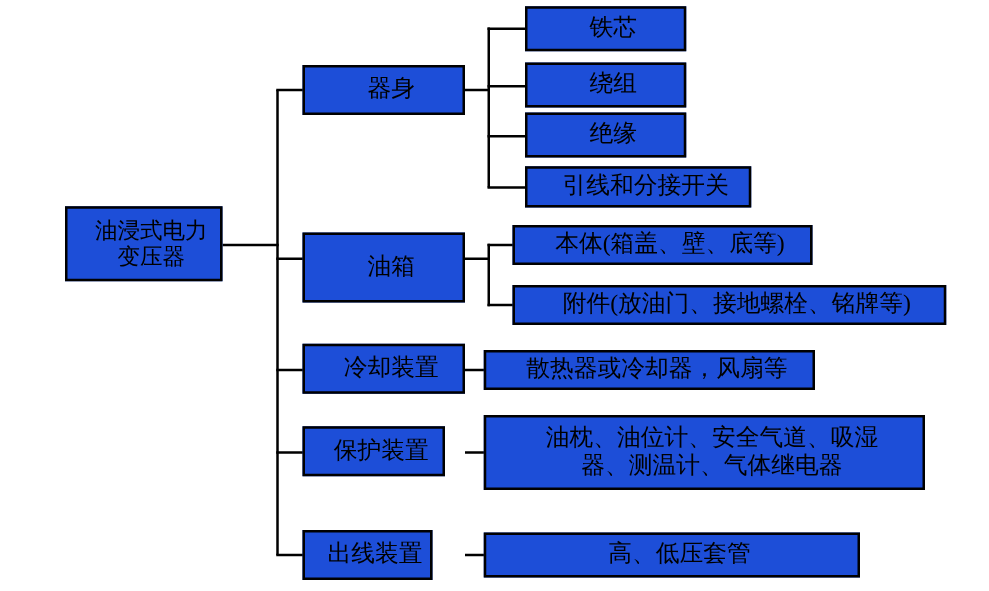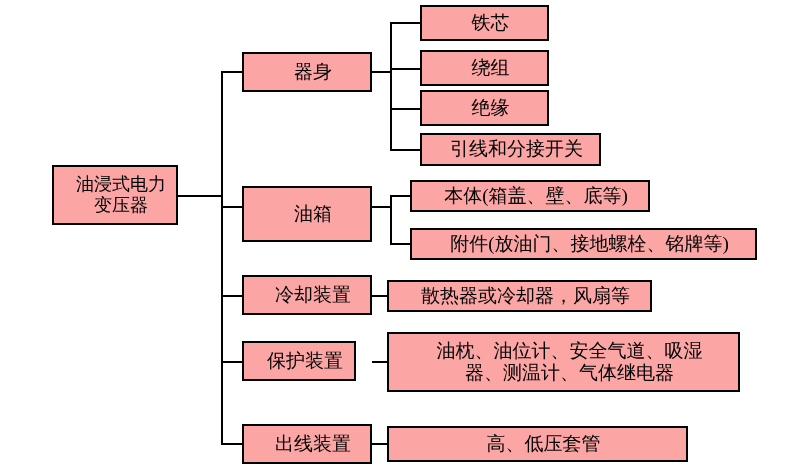--- a/index.html
+++ b/index.html
@@ -15,21 +15,21 @@
     position: relative;
     width: 791px;
     height: 473px;
     background: #ffffff;
     overflow: hidden;
   }
   .node {
     position: absolute;
     box-sizing: border-box;
     border: 2px solid #000000;
-    background: #fca5a5;
+    background: #1d4ed8;
     display: flex;
     align-items: center;
     justify-content: center;
     text-align: center;
     line-height: 1.18;
     color: #000000;
     z-index: 3;
     padding-left: 12px;
   }
   .node span {
@@ -74,21 +74,21 @@
   </div>
   <div class="node lvl2" style="left:242px; top:186px; width:130px; height:56px;">
     <span>油箱</span>
   </div>
   <div class="node lvl2" style="left:242px; top:275px; width:130px; height:40px;">
     <span>冷却装置</span>
   </div>
   <div class="node lvl2" style="left:242px; top:341px; width:114px; height:40px;">
     <span>保护装置</span>
   </div>
-  <div class="node lvl2" style="left:242px; top:424px; width:130px; height:40px;">
+  <div class="node lvl2" style="left:242px; top:424px; width:104px; height:40px;">
     <span>出线装置</span>
   </div>
 
   <div class="wire h" style="left:372px; top:71px; width:20px;"></div>
   <div class="wire v" style="left:390px; top:22px; height:128px;"></div>
   <div class="wire h" style="left:390px; top:22px; width:32px;"></div>
   <div class="wire h" style="left:390px; top:68px; width:32px;"></div>
   <div class="wire h" style="left:390px; top:108px; width:32px;"></div>
   <div class="wire h" style="left:390px; top:149px; width:32px;"></div>
 

